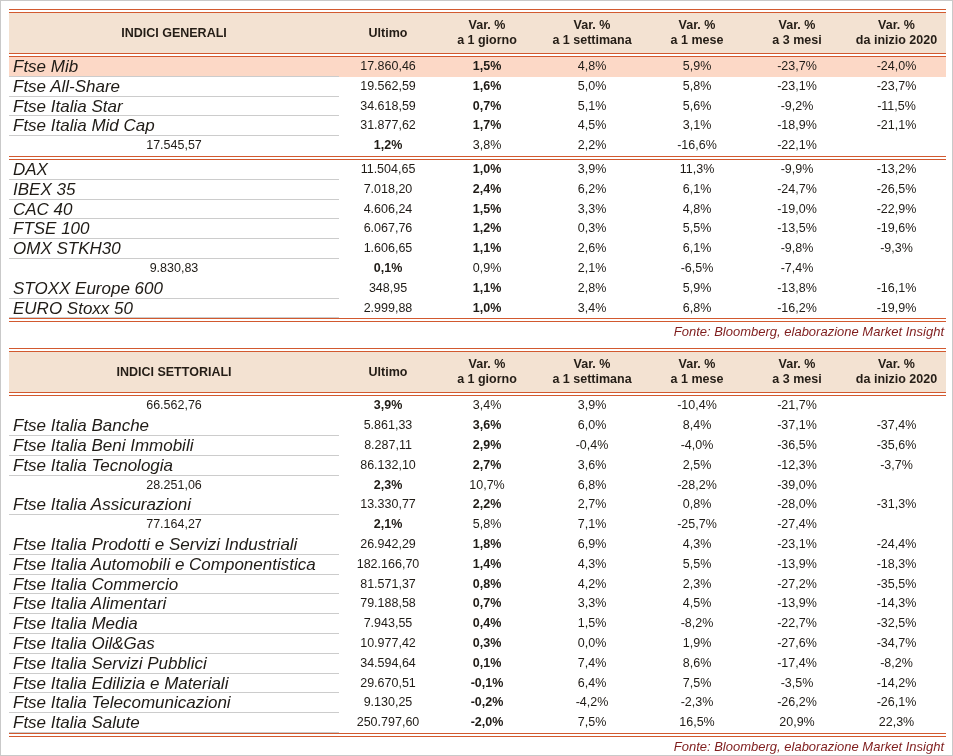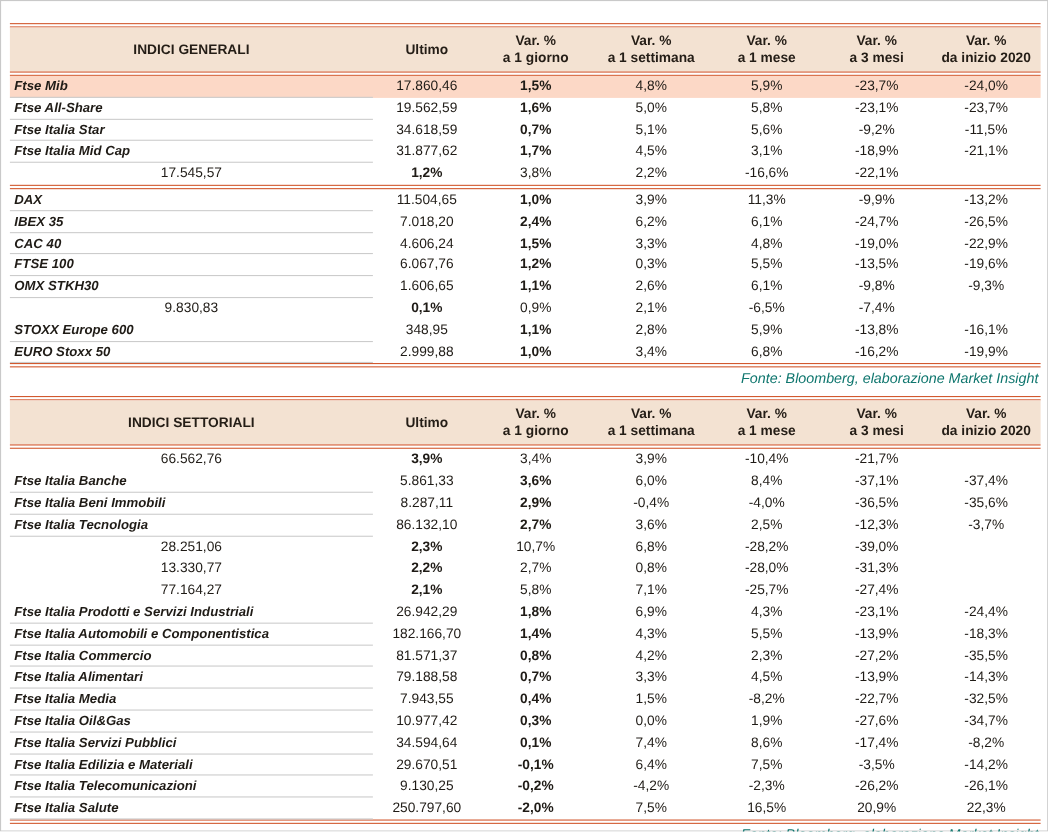--- a/index.html
+++ b/index.html
@@ -5,21 +5,21 @@
   * { box-sizing: border-box; }
   html, body { margin: 0; padding: 0; background: #ffffff; }
   body {
     width: 953px; height: 756px;
     font-family: "Liberation Sans", sans-serif;
     color: var(--text, #1f1b16);
   }
   .page {
     width: 953px; height: 756px;
     border: 1px solid #c9c9c9;
-    padding: 20px 8px 0 8px;
+    padding: 8px 8px 0 8px;
     background: #ffffff;
   }
   .fin-table { width: 937px; }
   .dblrule {
     height: 4px;
     border-top: 1px solid var(--rule-line, #d2592f);
     border-bottom: 1px solid var(--rule-line, #d2592f);
   }
   .grid-row {
     display: grid;
@@ -33,42 +33,42 @@
     height: 40px;
     font-weight: bold;
     font-size: 12.5px;
     color: #241d16;
     text-align: center;
   }
   .hl1, .hl2 { line-height: 15px; white-space: nowrap; }
   .data-row { height: 19.8px; }
   .cell { overflow: hidden; white-space: nowrap; }
   .name-cell {
-    font-weight: bold;
+    font-weight: normal;
     font-style: italic;
-    font-size: 12px;
+    font-size: 17px;
     line-height: 19.8px;
     padding-left: 4px;
     border-bottom: 1px solid var(--row-divider, #cccccc);
   }
   .num-cell {
     font-size: 12.5px;
     line-height: 19.8px;
     text-align: center;
   }
   .bold { font-weight: bold; }
   .highlight { background: var(--highlight-bg, #fcd8c6); }
   .fonte {
     width: 937px;
     text-align: right;
     font-style: italic;
     font-size: 13px;
     line-height: 18px;
     padding: 1px 2px 0 0;
-    color: #0f766e;
+    color: #7f1d1d;
   }
   .table-gap { height: 7px; }
 </style>
 </head>
 <body>
 
 <div class="page">
 
   <section class="fin-table">
       <div class="dblrule"></div>
@@ -291,20 +291,21 @@
       </div>
       <div class="grid-row data-row">
         <div class="cell num-cell">28.251,06</div>
         <div class="cell num-cell bold">2,3%</div>
         <div class="cell num-cell">10,7%</div>
         <div class="cell num-cell">6,8%</div>
         <div class="cell num-cell">-28,2%</div>
         <div class="cell num-cell">-39,0%</div>
       </div>
       <div class="grid-row data-row">
+        <div class="cell name-cell">Ftse Italia Assicurazioni</div>
         <div class="cell num-cell">13.330,77</div>
         <div class="cell num-cell bold">2,2%</div>
         <div class="cell num-cell">2,7%</div>
         <div class="cell num-cell">0,8%</div>
         <div class="cell num-cell">-28,0%</div>
         <div class="cell num-cell">-31,3%</div>
       </div>
       <div class="grid-row data-row">
         <div class="cell num-cell">77.164,27</div>
         <div class="cell num-cell bold">2,1%</div>

